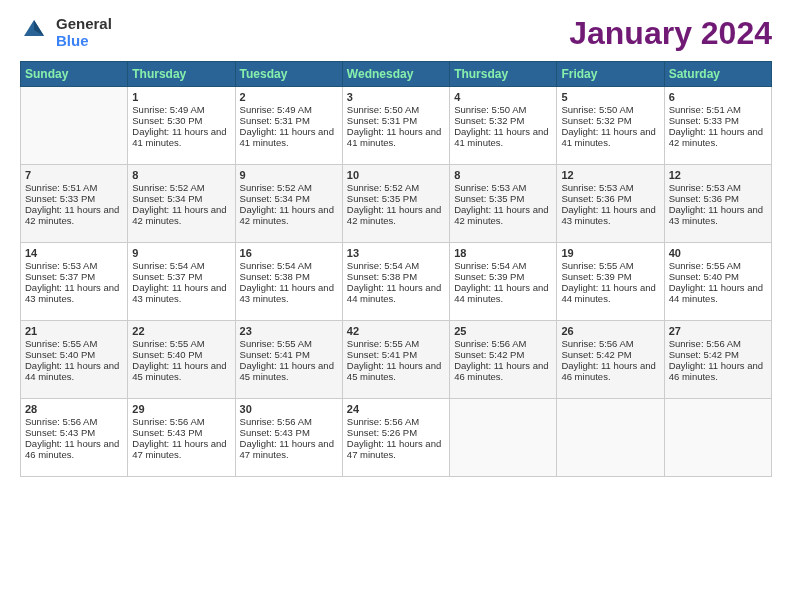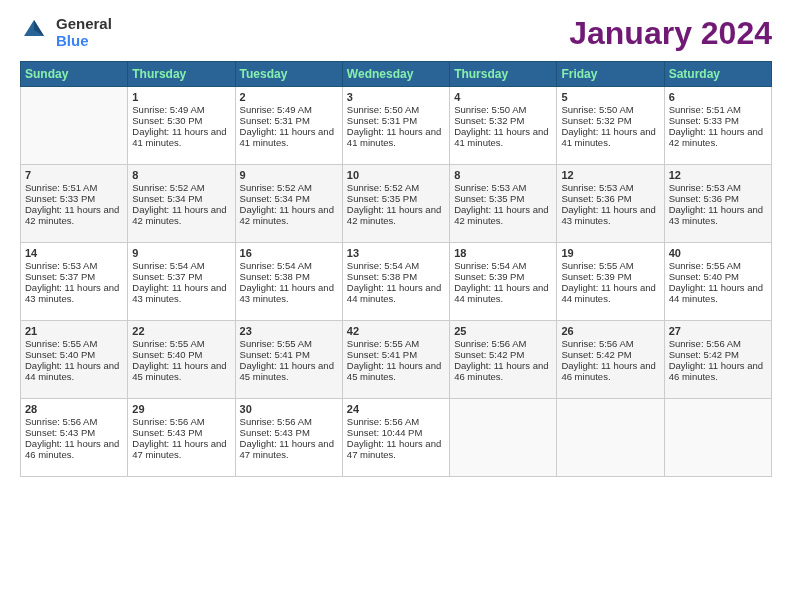--- a/index.html
+++ b/index.html
@@ -318,21 +318,21 @@
           </td>
           <td>
             <span class="day-num">30</span>
             <span style="display: block;">Sunrise: 5:56 AM</span>
             <span style="display: block;">Sunset: 5:43 PM</span>
             <span style="display: block;">Daylight: 11 hours and 47 minutes.</span>
           </td>
           <td>
             <span class="day-num">24</span>
             <span style="display: block;">Sunrise: 5:56 AM</span>
-            <span style="display: block;">Sunset: 10:44 PM</span>
+            <span style="display: block;">Sunset: 5:26 PM</span>
             <span style="display: block;">Daylight: 11 hours and 47 minutes.</span>
           </td>
           <td class="empty-cell"></td>
           <td class="empty-cell"></td>
           <td class="empty-cell"></td>
         </tr>
       </tbody>
   </table>
 </div>
 

